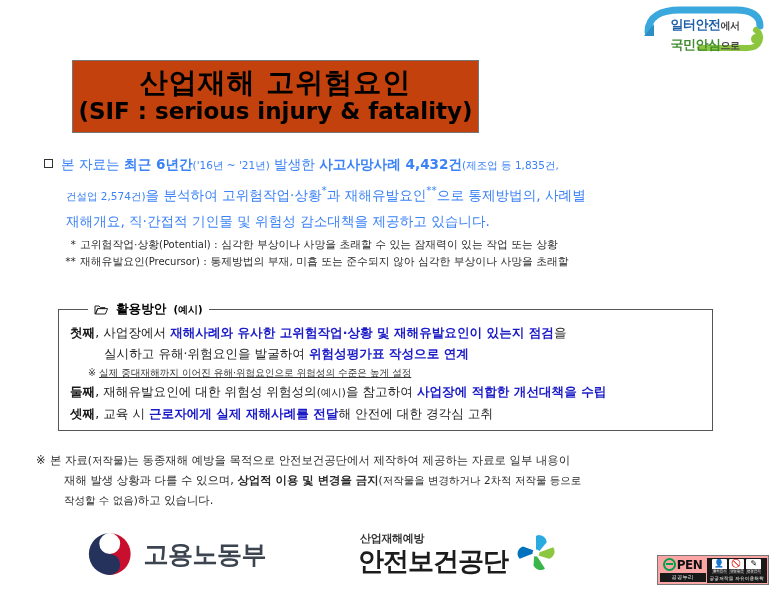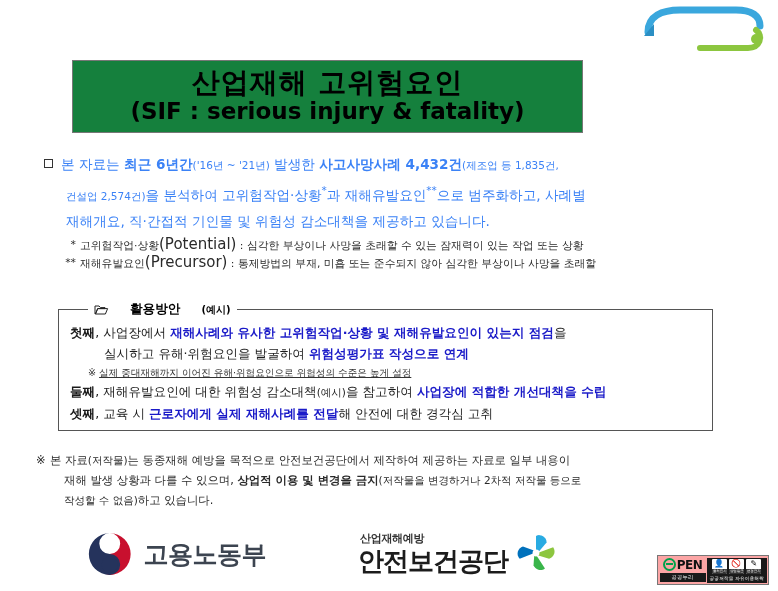--- a/index.html
+++ b/index.html
@@ -24,24 +24,24 @@
     width: 128px;
     height: 46px;
   }
   .top-logo svg { display: block; }
 
   
   .title-box {
     position: absolute;
     left: 72px;
     top: 60px;
-    width: 511px;
+    width: 407px;
     height: 73px;
     border: 1.5px solid #777777;
-    background: #15803d;
+    background: #c2410c;
     box-sizing: border-box;
     display: flex;
     flex-direction: column;
     align-items: center;
     justify-content: center;
   }
   .title-kr {
     font-size: 28px;
     font-weight: bold;
     letter-spacing: 1px;
@@ -92,21 +92,21 @@
     color: #2a2a2a;
   }
   .fn-row { display: flex; }
   .fn-mark {
     width: 16px;
     flex: 0 0 16px;
     text-align: right;
     padding-right: 4px;
   }
   .fn-body { flex: 1; }
-  .tiny { font-size: 15px; }
+  .tiny { font-size: 10px; }
   .fn-cont { padding-left: 92px; margin-top: 44px; }
 
   
   .usage-box {
     position: absolute;
     left: 58px;
     top: 309px;
     width: 655px;
     height: 122px;
     border: 1.1px solid #555555;
@@ -117,21 +117,21 @@
     position: absolute;
     left: 88px;
     top: 301px;
     background: #ffffff;
     padding: 0 6px;
     font-size: 12.6px;
     font-weight: bold;
     color: #000;
     display: flex;
     align-items: center;
-    gap: 21px;
+    gap: 7px;
     white-space: nowrap;
   }
   .usage-legend .ex { font-size: 10px; font-weight: bold; }
   .folder-icon { display: block; }
   .usage-content {
     position: absolute;
     left: 70px;
     top: 322px;
     width: 638px;
     font-size: 12.6px;
@@ -303,30 +303,38 @@
 </head>
 <body>
 
 <div class="top-logo">
   <svg width="128" height="46" viewBox="0 0 128 46">
     <path d="M8 26 C8 10, 22 4, 40 4 L96 4 C112 4, 120 10, 120 20" fill="none" stroke="#3aa7dd" stroke-width="7" stroke-linecap="round"></path>
     <path d="M4 30 L14 18 L14 30 Z" fill="#2b8fc4"></path>
     <path d="M116 24 C124 30, 120 42, 108 42 L60 42" fill="none" stroke="#8cc63f" stroke-width="6" stroke-linecap="round"></path>
     <circle cx="116" cy="33" r="5" fill="#8cc63f"></circle>
   </svg>
+  <div style="position:absolute;left:10px;top:10px;width:110px;text-align:center;">
+    <div style="font-size:13px;font-weight:bold;color:#1f5fa8;letter-spacing:-0.5px;white-space:nowrap;">
+      <span>일터안전</span><span style="font-size:10px;color:#444;">에서</span>
+    </div>
+    <div style="font-size:13px;font-weight:bold;color:#3f8a2f;letter-spacing:-0.5px;white-space:nowrap;margin-top:2px;">
+      <span>국민안심</span><span style="font-size:10px;color:#444;">으로</span>
+    </div>
+  </div>
 </div>
 
 <div class="title-box">
   <div class="title-kr">산업재해 고위험요인</div>
   <div class="title-en">(SIF : serious injury &amp; fatality)</div>
 </div>
 
 <div class="para-main">
   <span class="sq"></span><span>본 자료는 </span><span class="b">최근 6년간</span><span class="sm">('16년 ~ '21년)</span><span> 발생한 </span><span class="b">사고사망사례 4,432건</span><span class="sm">(제조업 등 1,835건,</span>
-  <span class="indent"><span class="sm">건설업 2,574건)</span><span>을 분석하여 고위험작업·상황</span><sup class="sm">*</sup><span>과 재해유발요인</span><sup class="sm">**</sup><span>으로 범주화하고, 사례별</span></span>
+  <span class="indent"><span class="sm">건설업 2,574건)</span><span>을 분석하여 고위험작업·상황</span><sup class="sm">*</sup><span>과 재해유발요인</span><sup class="sm">**</sup><span>으로 통제방법의, 사례별</span></span>
   <span class="indent">재해개요, 직·간접적 기인물 및 위험성 감소대책을 제공하고 있습니다.</span>
 </div>
 
 <div class="footnotes">
   <div class="fn-row">
     <div class="fn-mark">*</div>
     <div class="fn-body"><span>고위험작업·상황</span><span class="tiny">(Potential)</span><span> : 심각한 부상이나 사망을 초래할 수 있는 잠재력이 있는 작업 또는 상황</span></div>
   </div>
   <div class="fn-row">
     <div class="fn-mark">**</div>
@@ -346,21 +354,21 @@
     <span class="ex">(예시)</span>
 </div>
 
 <div class="usage-content">
   <div>
     <span class="ord">첫째</span><span>, 사업장에서 </span><span class="blue">재해사례와 유사한 고위험작업·상황 및 재해유발요인이 있는지 점검</span><span>을</span>
     <span class="line2"><span>실시하고 유해·위험요인을 발굴하여 </span><span class="blue">위험성평가표 작성으로 연계</span></span>
   </div>
   <span class="note-star"><span>※</span> <u>실제 중대재해까지 이어진 유해·위험요인으로 위험성의 수준은 높게 설정</u></span>
   <div>
-    <span class="ord">둘째</span><span>, 재해유발요인에 대한 위험성 감소대책</span><span class="sm">(예시)</span><span>을 참고하여 </span><span class="blue">사업장에 적합한 개선대책을 수립</span>
+    <span class="ord">둘째</span><span>, 재해유발요인에 대한 위험성 위험성의</span><span class="sm">(예시)</span><span>을 참고하여 </span><span class="blue">사업장에 적합한 개선대책을 수립</span>
   </div>
   <div>
     <span class="ord">셋째</span><span>, 교육 시 </span><span class="blue">근로자에게 실제 재해사례를 전달</span><span>해 안전에 대한 경각심 고취</span>
   </div>
 </div>
 
 <div class="disclaimer">
   <div class="dc-row">
     <div class="dc-mark">※</div>
     <div class="dc-body">

